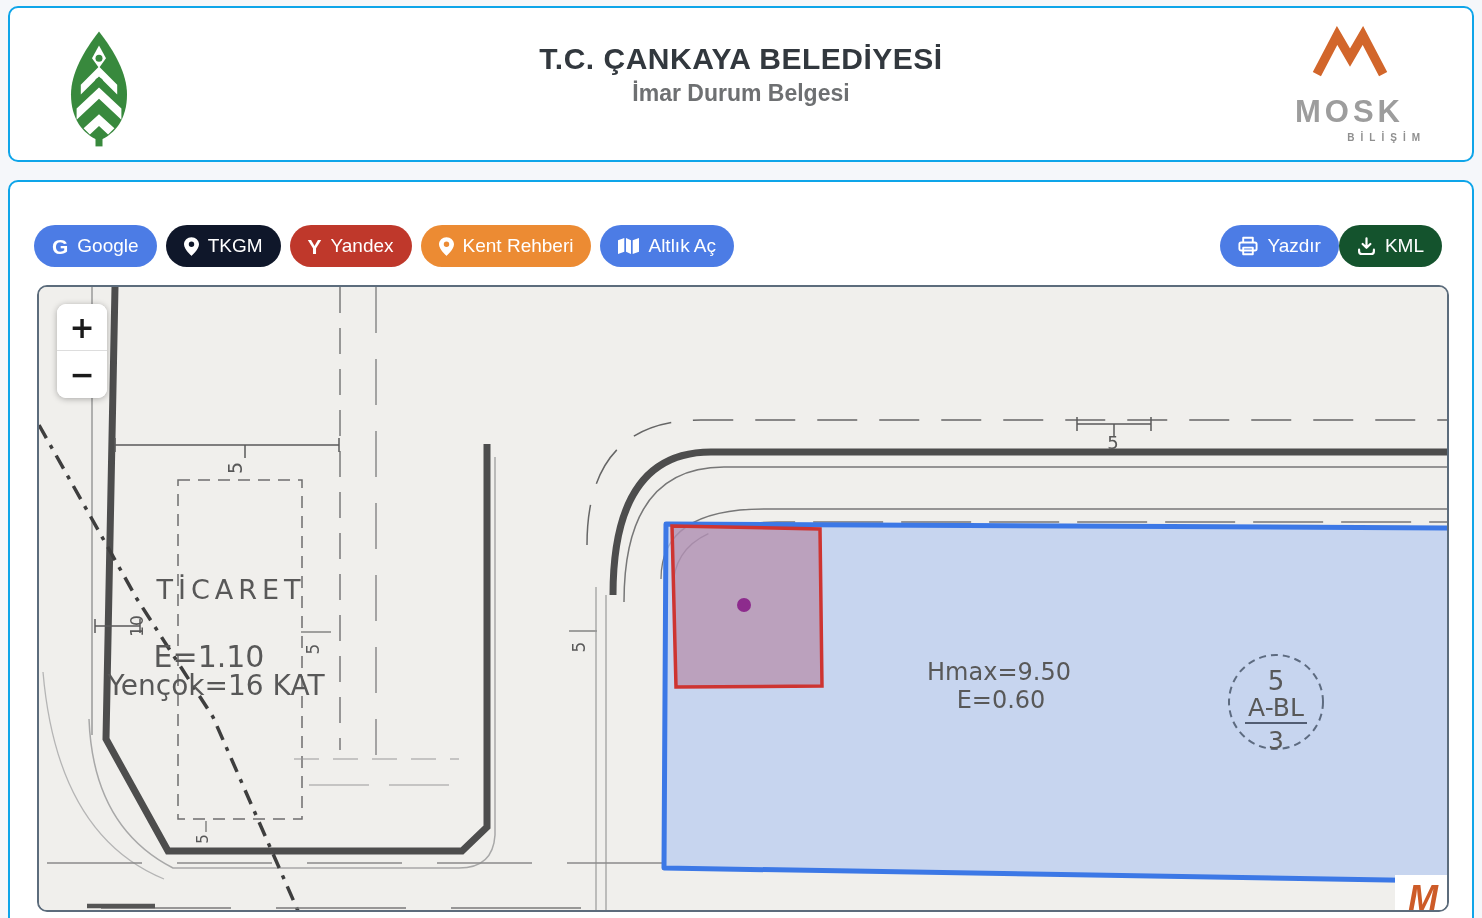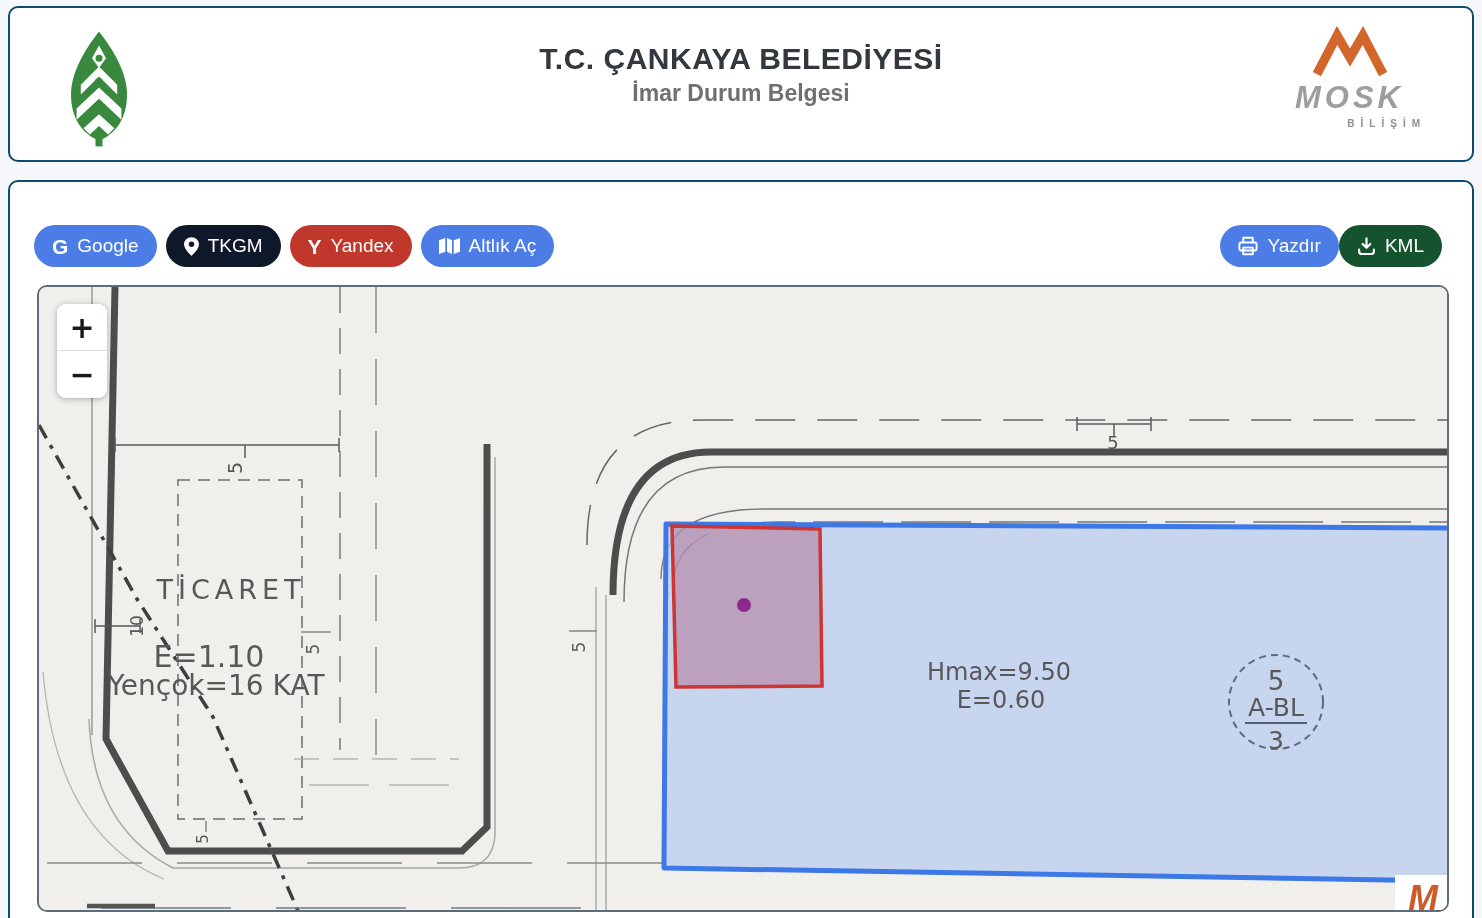--- a/index.html
+++ b/index.html
@@ -1,30 +1,30 @@
 <!DOCTYPE html>
 <html><head>
 <meta charset="utf-8">
 <style>
   * { margin:0; padding:0; box-sizing:border-box; }
   html,body { width:1482px; height:918px; overflow:hidden; background:#f5f7fa;
               font-family:"Liberation Sans", sans-serif; }
   .panel { position:absolute; left:8px; right:8px; background:#fff;
-           border:2px solid #0c4a6e; border-radius:10px; }
+           border:2px solid #0ea5e9; border-radius:10px; }
   
   #header-panel { top:6px; height:156px; }
   .hdr-inner { position:relative; width:100%; height:100%; }
   .muni-logo { position:absolute; left:54px; top:22px; }
   .hdr-center { position:absolute; left:0; right:0; top:34px; text-align:center; }
   .hdr-title { font-size:30px; font-weight:800; color:#32383e; letter-spacing:.5px; }
   .hdr-sub   { font-size:23px; font-weight:700; color:#6e7072; margin-top:4px; }
   .mosk { position:absolute; right:40px; top:18px; width:165px; display:flex;
           flex-direction:column; align-items:center; }
-  .mosk-name { font-size:31px; font-weight:800; font-style:italic; color:#9d9d9d;
-               letter-spacing:4px; margin-top:2px; }
+  .mosk-name { font-size:31px; font-weight:800; color:#9d9d9d;
+               letter-spacing:4px; margin-top:16px; }
   .mosk-tag  { font-size:10px; font-weight:700; color:#8f8f8f; letter-spacing:6px;
                width:100%; text-align:right; padding-right:6px; margin-top:2px; }
   
   #content-panel { top:180px; height:772px; }
   .toolbar-left { position:absolute; left:24px; top:43px; display:flex; gap:9px; }
   .toolbar-right{ position:absolute; right:30px; top:43px; display:flex; gap:0; }
   .pill { display:inline-flex; align-items:center; gap:9px; height:42px;
           padding:0 18px; border:none; border-radius:21px; color:#fff;
           font-family:"Liberation Sans", sans-serif; font-size:19px; font-weight:500;
           cursor:pointer; white-space:nowrap; }
@@ -92,20 +92,28 @@
         <svg width="15" height="19" viewBox="0 0 16 20">
             <path d="M8 0C3.6 0 0 3.4 0 7.6 0 13.3 8 20 8 20s8-6.7 8-12.4C16 3.4 12.4 0 8 0zm0 10.4a2.9 2.9 0 1 1 0-5.8 2.9 2.9 0 0 1 0 5.8z" fill="#fff"></path>
           </svg>
       </span>
       <span>TKGM</span>
     </button>
     <button class="pill c-red">
       <span class="bicon glyph-icon">Y</span>
       <span>Yandex</span>
     </button>
+    <button class="pill c-orange">
+      <span class="bicon">
+        <svg width="15" height="19" viewBox="0 0 16 20">
+            <path d="M8 0C3.6 0 0 3.4 0 7.6 0 13.3 8 20 8 20s8-6.7 8-12.4C16 3.4 12.4 0 8 0zm0 10.4a2.9 2.9 0 1 1 0-5.8 2.9 2.9 0 0 1 0 5.8z" fill="#fff"></path>
+          </svg>
+      </span>
+      <span>Kent Rehberi</span>
+    </button>
     <button class="pill c-blue">
       <span class="bicon">
         <svg width="21" height="18" viewBox="0 0 22 18">
             <polygon points="0,3 6.6,0.5 6.6,15 0,17.5" fill="#fff"></polygon>
             <polygon points="8.4,0.5 13.6,3 13.6,17.5 8.4,15" fill="#fff"></polygon>
             <polygon points="15.4,3 22,0.5 22,15 15.4,17.5" fill="#fff"></polygon>
           </svg>
       </span>
       <span>Altlık Aç</span>
     </button>

